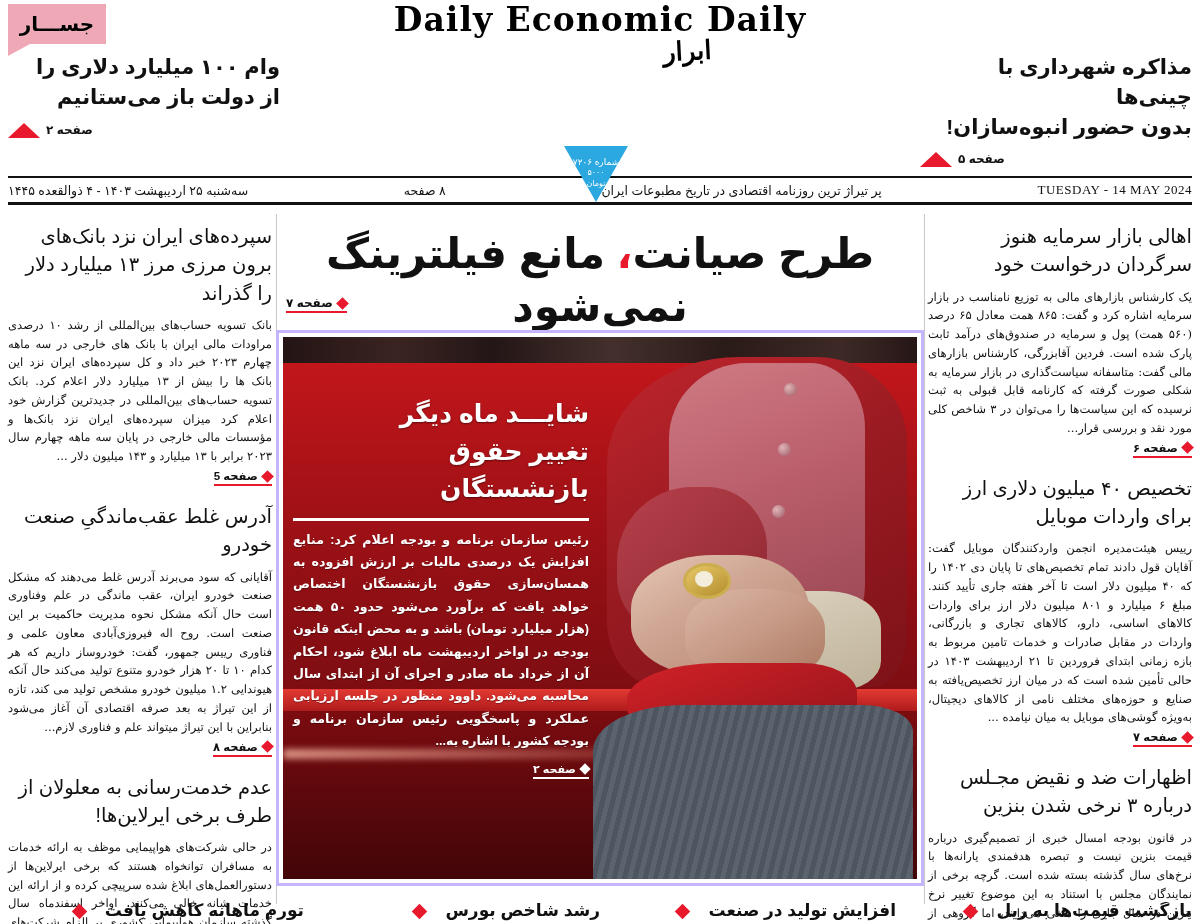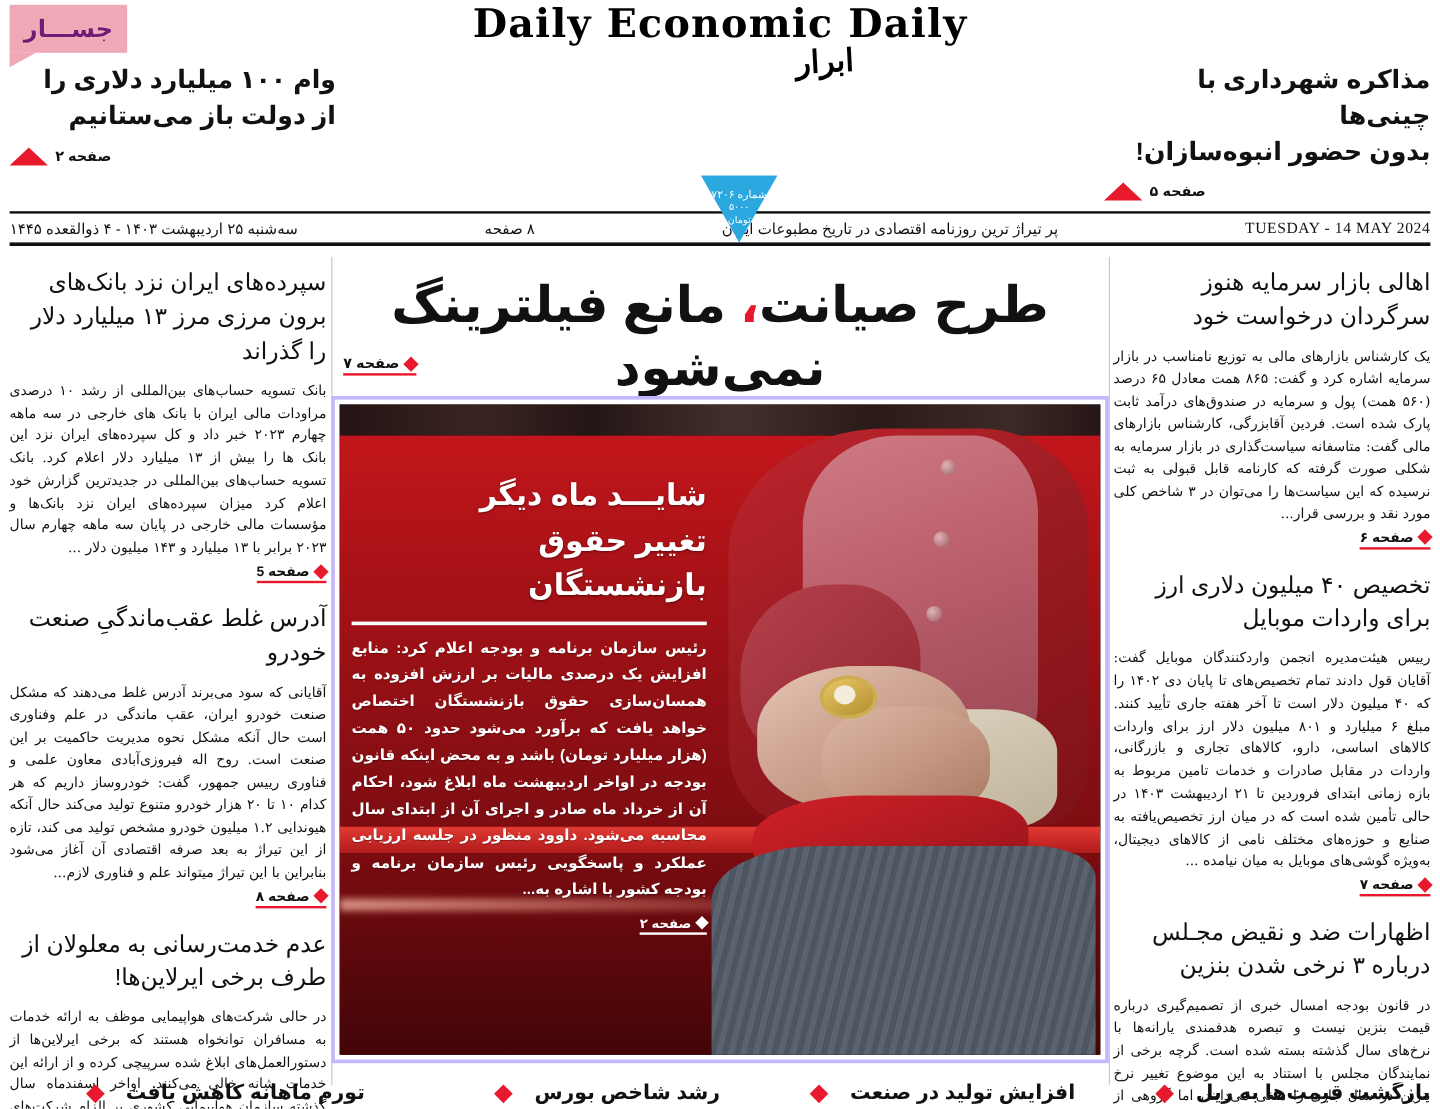--- a/index.html
+++ b/index.html
@@ -12,21 +12,21 @@
   }
   .page{position:relative;width:1200px;height:924px;box-sizing:border-box;}
 
   
   .brand-badge{
     position:absolute;left:8px;top:4px;width:98px;height:40px;
     background:#efa8b6;
     display:flex;align-items:center;justify-content:center;
   }
   .brand-badge .bb-text{
-    color:#701a75;font-size:20px;font-weight:bold;letter-spacing:1px;
+    color:#000000;font-size:20px;font-weight:bold;letter-spacing:1px;
     text-shadow:0 0 1px rgba(255,255,255,.6);
   }
   .brand-badge:after{
     content:"";position:absolute;left:0;bottom:-12px;
     border-left:22px solid #efa8b6;border-bottom:12px solid transparent;
   }
 
   
   .masthead{
     position:absolute;left:0;top:0;width:1200px;height:176px;
@@ -46,21 +46,21 @@
     letter-spacing:-2px;margin-top:2px;
   }
   .mast-latin{
     font-family:"DejaVu Serif","Liberation Serif",serif;
     font-size:33px;font-weight:bold;color:#000;margin-top:-6px;
     letter-spacing:1px;direction:ltr;
   }
 
   
   .tri-badge{
-    position:absolute;left:584px;top:146px;width:64px;height:56px;
+    position:absolute;left:564px;top:146px;width:64px;height:56px;
     background:#2ca8e0;
     clip-path:polygon(0 0,100% 0,50% 100%);
     color:#fff;text-align:center;
   }
   .tri-badge .tb1{font-size:9px;padding-top:12px;line-height:1;}
   .tri-badge .tb2{font-size:8px;line-height:1.1;padding-top:2px;}
 
   
   .top-head{
     position:absolute;top:52px;width:272px;

